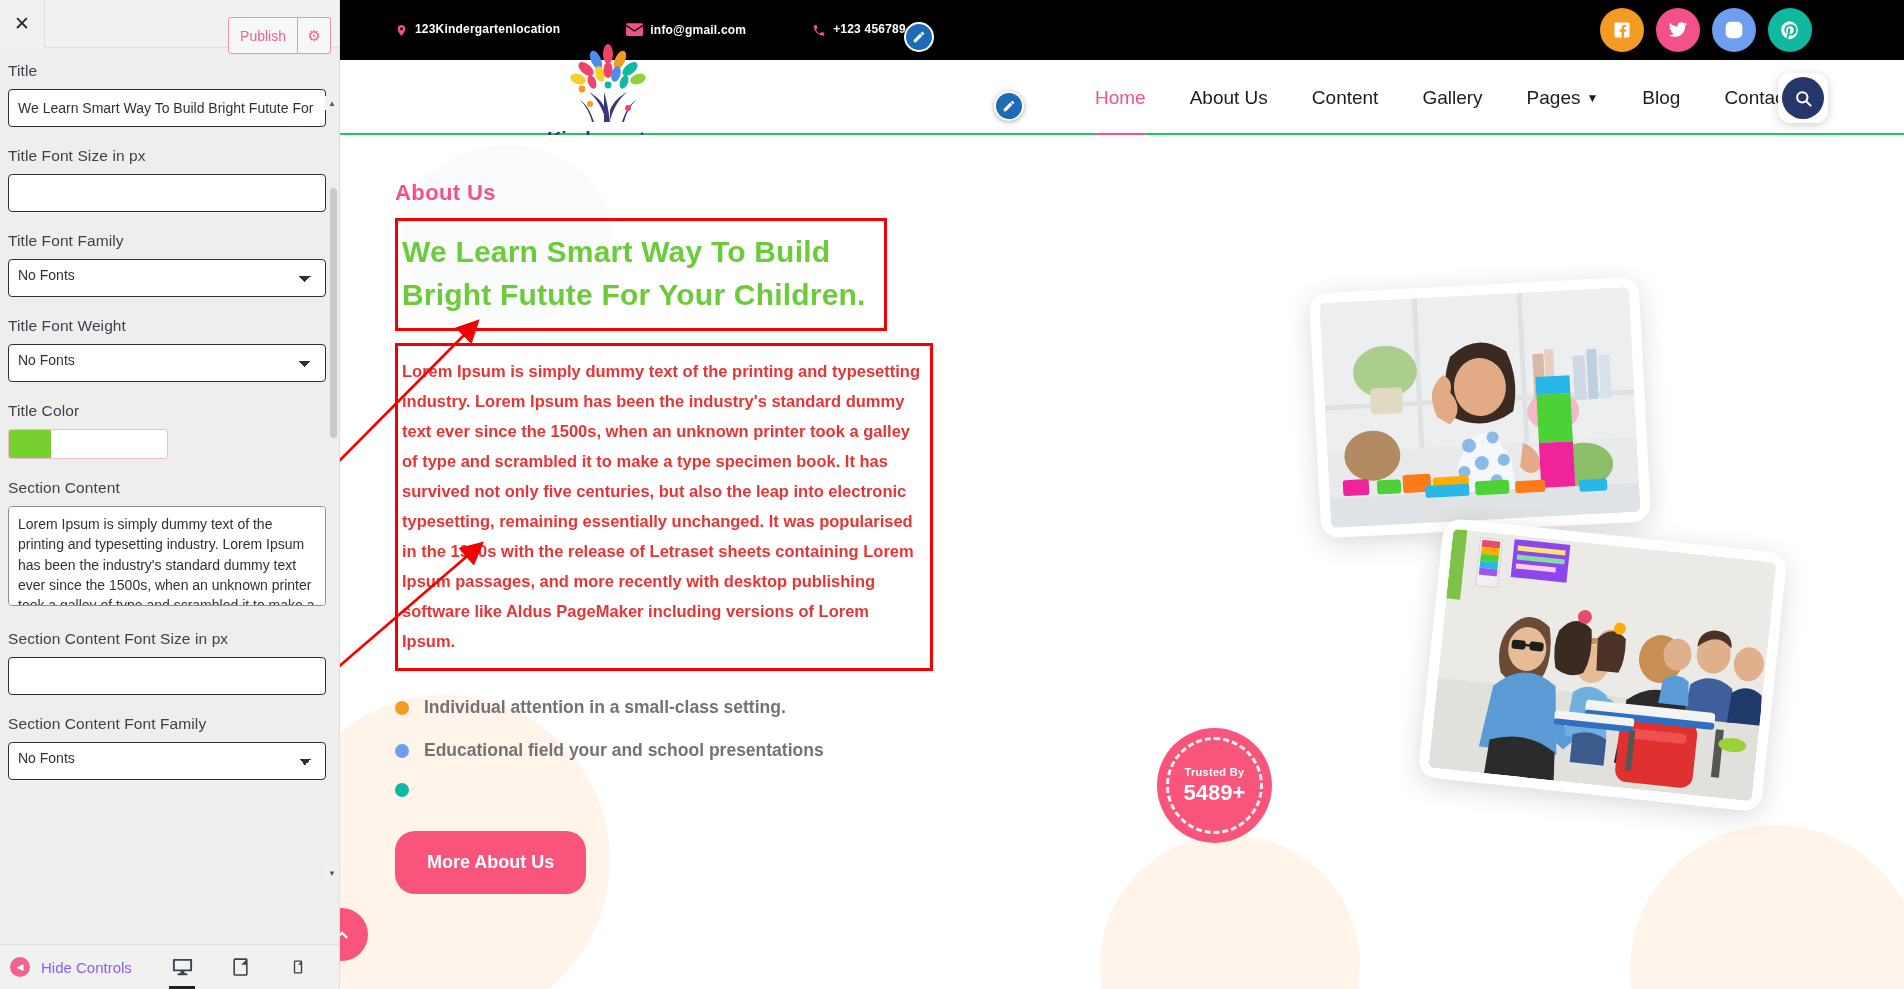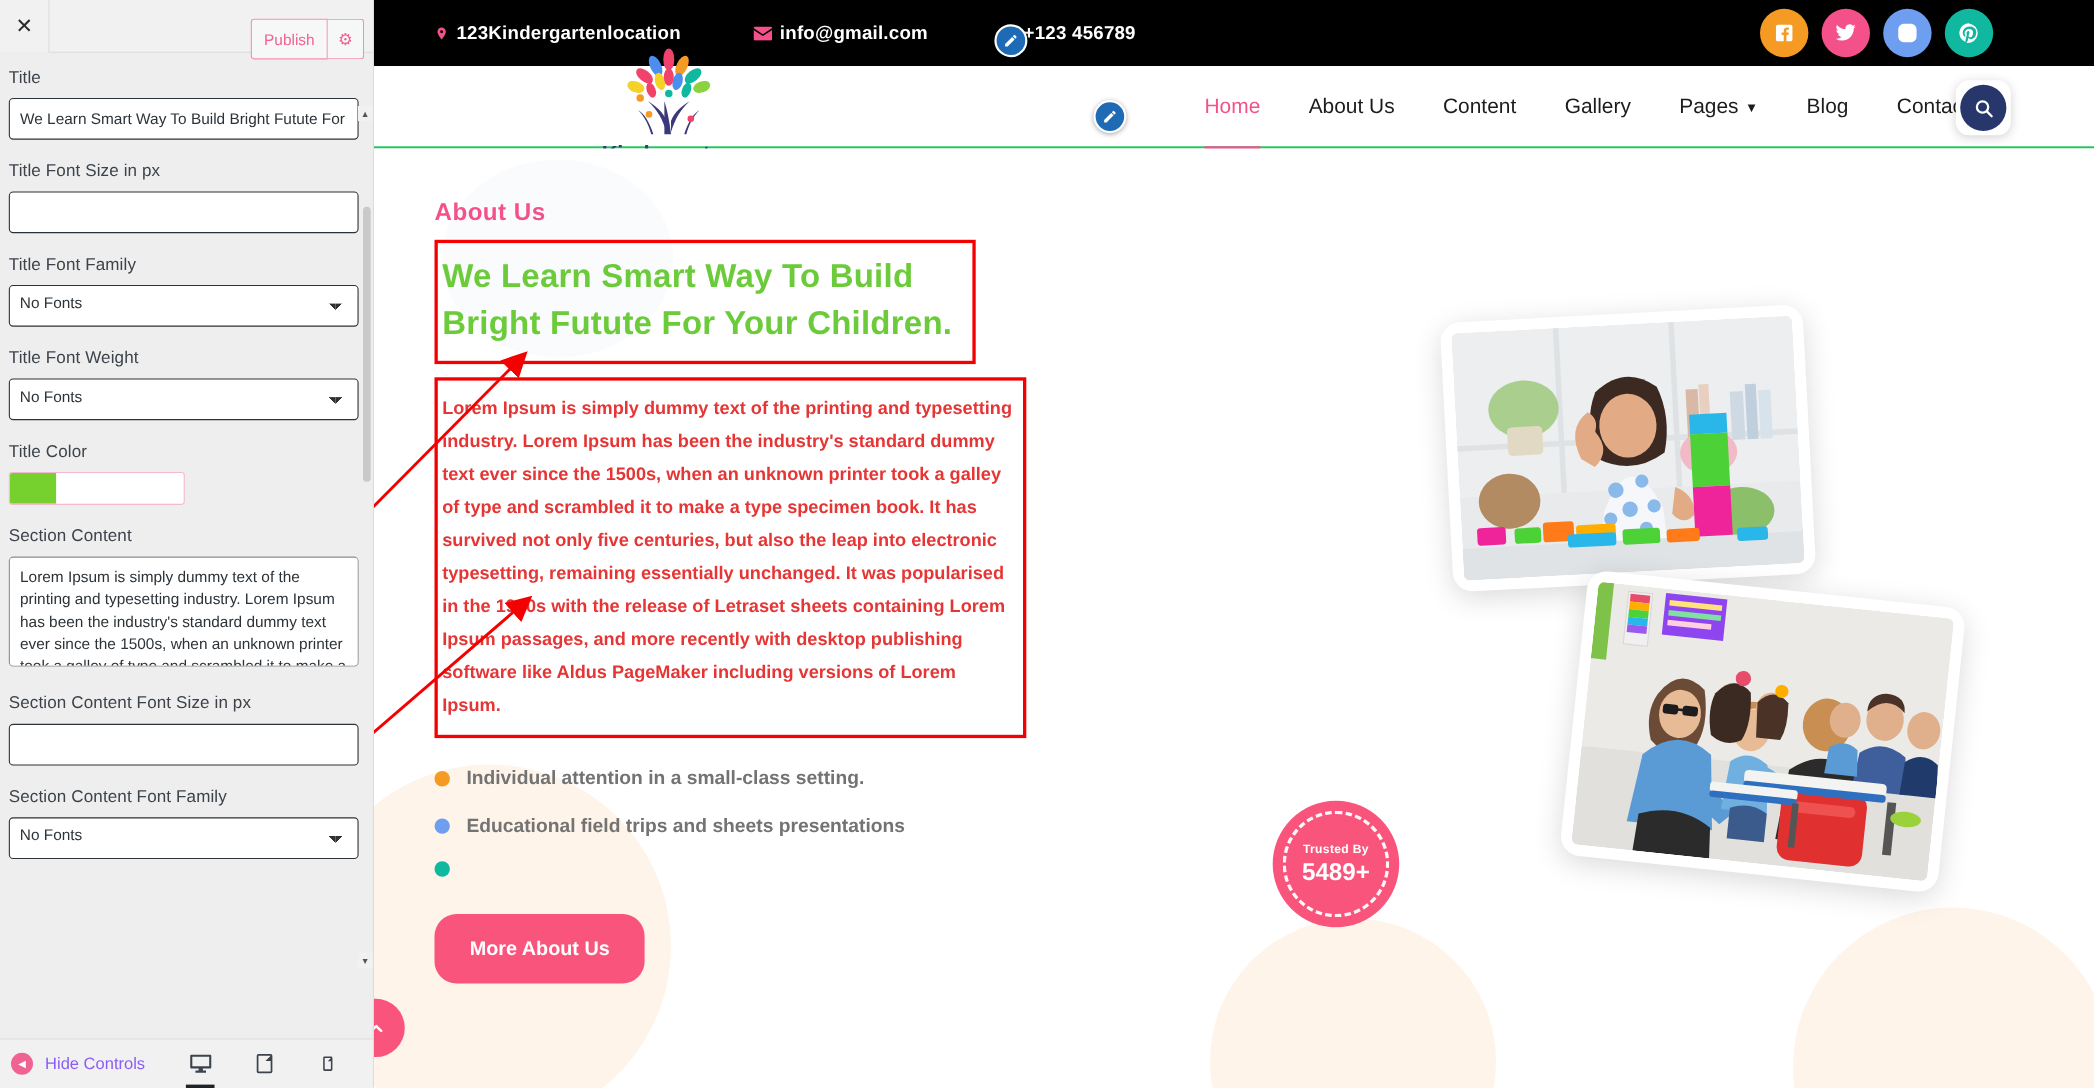--- a/index.html
+++ b/index.html
@@ -127,21 +127,21 @@
   }
   
   #topbar {
     height: 60px; background: #000; color: #fff;
     display: flex; align-items: center; position: relative;
   }
   #topbar-contacts {
     display: flex; align-items: center; gap: 66px;
     margin-left: 55px;
   }
-  .tb-item { display: flex; align-items: center; gap: 7px; font-size: 17px; font-weight: 700; letter-spacing: .2px;}
+  .tb-item { display: flex; align-items: flex-start; gap: 7px; font-size: 12px; font-weight: 700; letter-spacing: .2px;}
   .tb-ico { color: #f4518a; font-size: 16px; display:inline-flex; }
   #topbar-social { position: absolute; right: 92px; display: flex; gap: 12px; }
   .soc {
     width: 44px; height: 44px; border-radius: 50%;
     display: flex; align-items: center; justify-content: center;
     color: #fff; cursor: pointer;
   }
   .soc svg { width: 20px; height: 20px; fill: #fff; }
 
   
@@ -493,21 +493,21 @@
           <div id="about-content">Lorem Ipsum is simply dummy text of the printing and typesetting industry. Lorem Ipsum has been the industry's standard dummy text ever since the 1500s, when an unknown printer took a galley of type and scrambled it to make a type specimen book. It has survived not only five centuries, but also the leap into electronic typesetting, remaining essentially unchanged. It was popularised in the 1960s with the release of Letraset sheets containing Lorem Ipsum passages, and more recently with desktop publishing software like Aldus PageMaker including versions of Lorem Ipsum.</div>
         </div>
 
         <ul id="about-list">
           <li>
             <span class="dot" style="background:#f59b23"></span>
             <span>Individual attention in a small-class setting.</span>
           </li>
           <li>
             <span class="dot" style="background:#6d9ef0"></span>
-            <span>Educational field trips and sheets presentations</span>
+            <span>Educational field your and school presentations</span>
           </li>
           <li>
             <span class="dot" style="background:#10b8a0"></span>
           </li>
         </ul>
 
         <button id="more-btn">More About Us</button>
       </div>
 
       <div id="img1">

